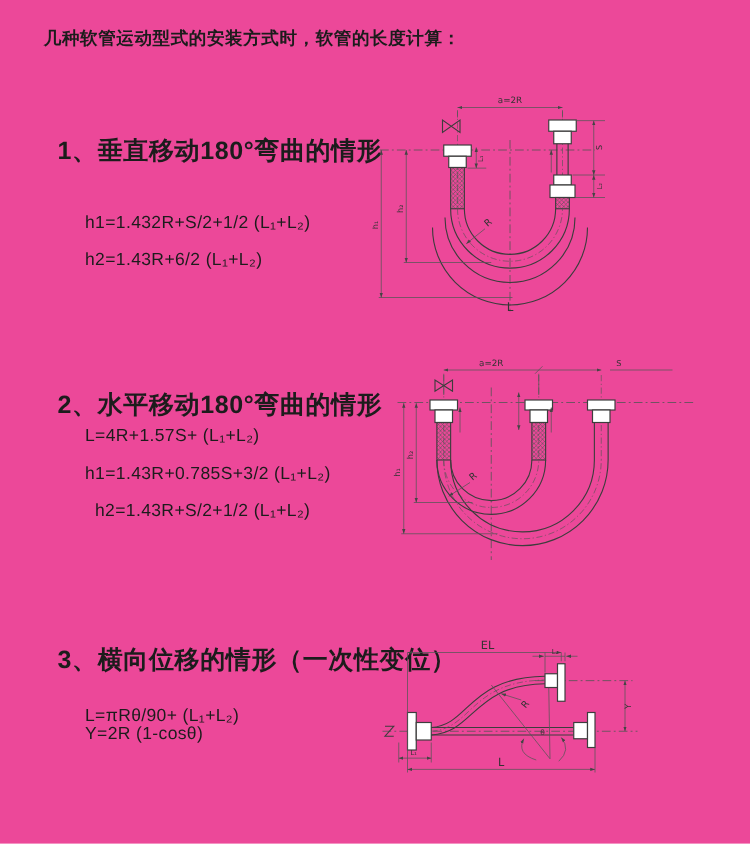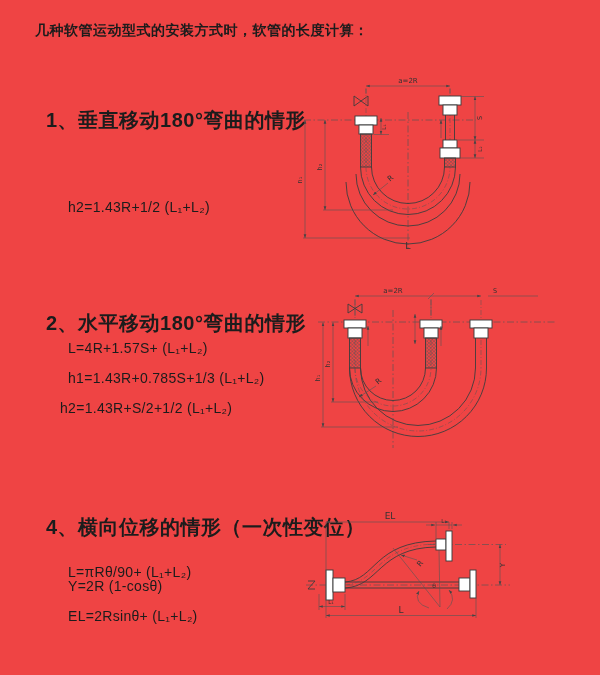--- a/index.html
+++ b/index.html
@@ -1,17 +1,17 @@
 <!DOCTYPE html>
 <html><head>
 <meta charset="utf-8">
 <style>
   html,body{margin:0;padding:0;background:#fff;}
   .page{
-    position:relative;width:600px;height:675px;background:#ef4444;overflow:hidden;
+    position:relative;width:600px;height:675px;background:#ec4899;overflow:hidden;
     font-family:"Liberation Sans","DejaVu Sans",sans-serif;color:#1c1c1c;
     border-right:1px solid #e2e2e2;
   }
   .t{position:absolute;white-space:pre;}
   .title{font-size:14px;font-weight:bold;letter-spacing:.5px;}
   .heading{font-size:20px;font-weight:bold;letter-spacing:.5px;}
   .formula{font-size:14px;font-weight:400;letter-spacing:.3px;}
   svg.diag{position:absolute;}
   svg text{font-family:"DejaVu Sans","Liberation Sans",sans-serif;fill:#333;}
   .thin{stroke:#3d3d3d;stroke-width:.9;fill:none;}
@@ -21,31 +21,31 @@
   .fl{fill:#ffffff;stroke:#3d3d3d;stroke-width:.95;}
 </style>
 </head>
 <body>
 
 <div class="page">
 
   <div class="t title" style="left:35px;top:22px;">几种软管运动型式的安装方式时，软管的长度计算：</div>
 
   <div class="t heading" style="left:46px;top:107px;">1、垂直移动180°弯曲的情形</div>
-  <div class="t formula" style="left:68px;top:199px;">h2=1.43R+1/2 (L₁+L₂)</div>
+  <div class="t formula" style="left:68px;top:169px;">h1=1.432R+S/2+1/2 (L₁+L₂)</div>
+  <div class="t formula" style="left:68px;top:199px;">h2=1.43R+6/2 (L₁+L₂)</div>
 
   <div class="t heading" style="left:46px;top:310px;">2、水平移动180°弯曲的情形</div>
   <div class="t formula" style="left:68px;top:340px;text-align:center;">L=4R+1.57S+ (L₁+L₂)</div>
-  <div class="t formula" style="left:68px;top:370px;">h1=1.43R+0.785S+1/3 (L₁+L₂)</div>
-  <div class="t formula" style="left:60px;top:400px;">h2=1.43R+S/2+1/2 (L₁+L₂)</div>
-
-  <div class="t heading" style="left:46px;top:514px;">4、横向位移的情形（一次性变位）</div>
+  <div class="t formula" style="left:68px;top:370px;">h1=1.43R+0.785S+3/2 (L₁+L₂)</div>
+  <div class="t formula" style="left:76px;top:400px;">h2=1.43R+S/2+1/2 (L₁+L₂)</div>
+
+  <div class="t heading" style="left:46px;top:514px;">3、横向位移的情形（一次性变位）</div>
   <div class="t formula" style="left:68px;top:564px;">L=πRθ/90+ (L₁+L₂)</div>
   <div class="t formula" style="left:68px;top:578px;">Y=2R (1-cosθ)</div>
-  <div class="t formula" style="left:68px;top:608px;">EL=2Rsinθ+ (L₁+L₂)</div>
 
   <svg class="diag" style="left:298px;top:70px;" width="300" height="185" viewBox="0 0 300 185">
     <defs>
       <pattern id="p1" width="3.4" height="3.4" patternUnits="userSpaceOnUse">
         <path d="M0,0 l3.4,3.4 M3.4,0 l-3.4,3.4" stroke="#555" stroke-width="0.45"></path>
       </pattern>
       <marker id="m1" viewBox="0 0 10 10" refX="9" refY="5" markerWidth="7" markerHeight="7" orient="auto-start-reverse">
         <path d="M0,1.8 L9,5 L0,8.2 z" fill="#444"></path>
       </marker>
     </defs>

